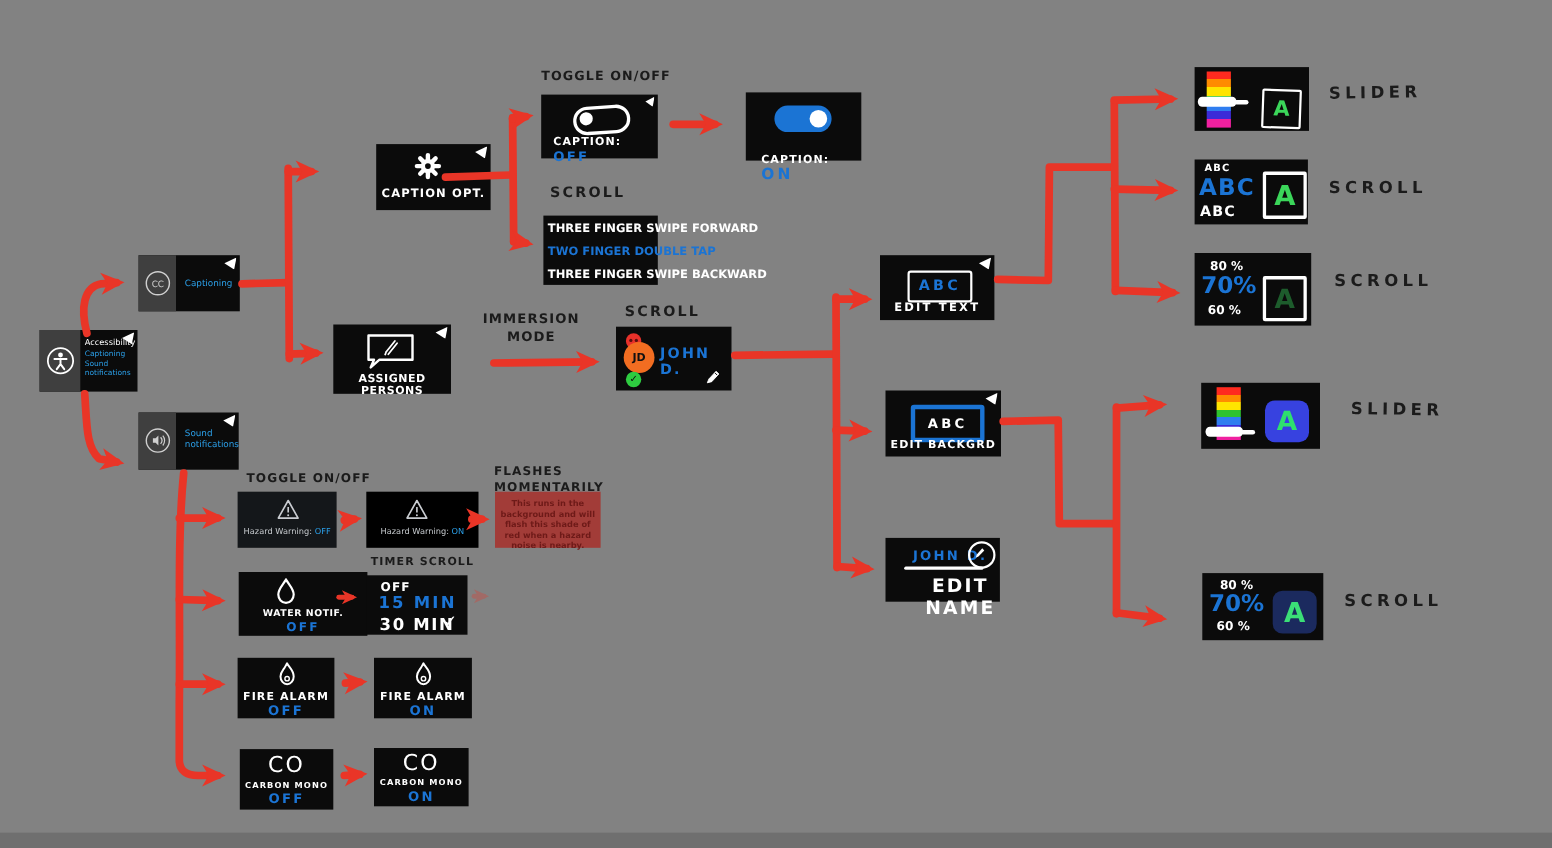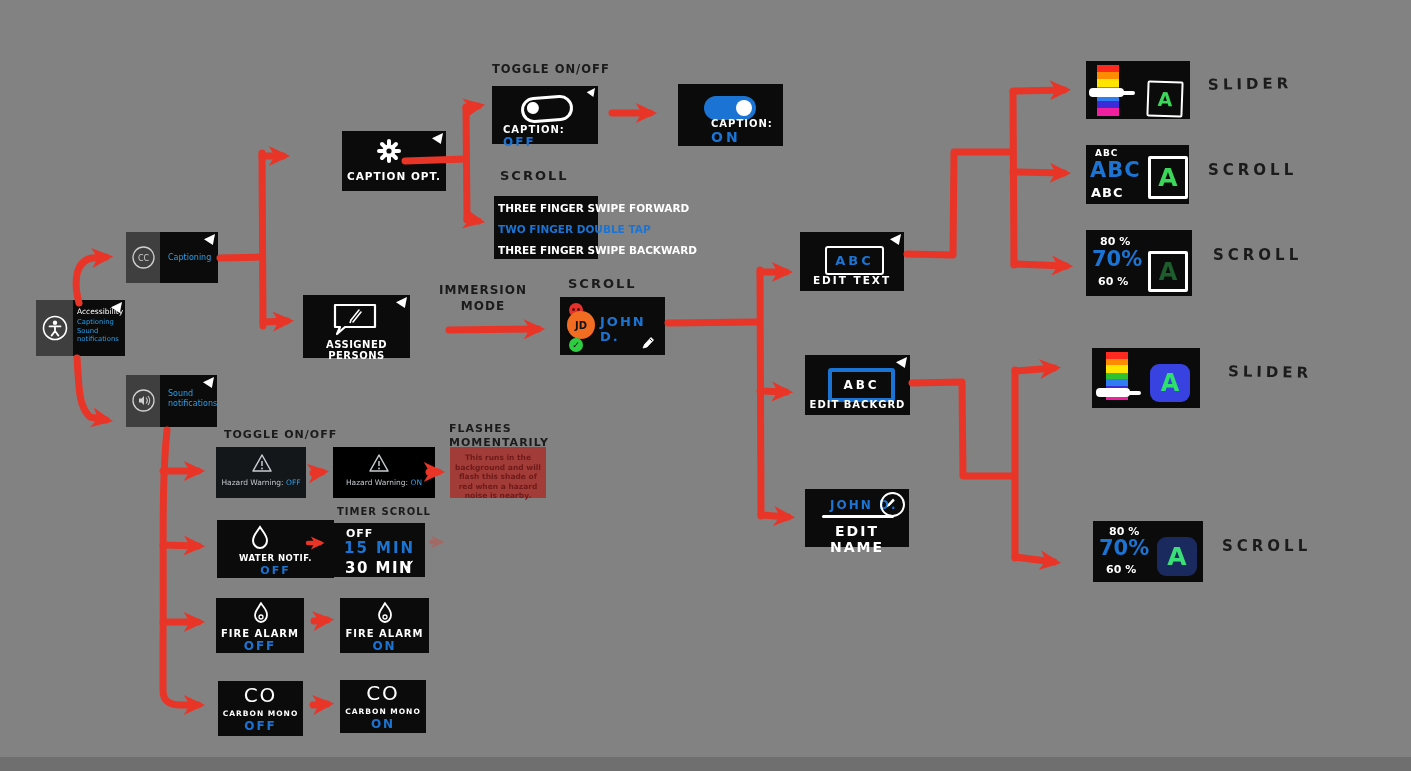--- a/index.html
+++ b/index.html
@@ -92,21 +92,21 @@
       <span>CAPTION:</span>
       <span class="blue" style="font-size:12px;letter-spacing:2px;">OFF</span>
     </div>
     <div class="curl" style="width:9px;height:9px;"></div>
   </div>
 
   <div class="tile" style="left:678px;top:84px;width:105px;height:62px;">
     <div class="abs" style="left:26px;top:12px;width:52px;height:24px;border-radius:999px;background:#1b74d4;">
       <div style="position:absolute;right:4px;top:4px;width:16px;height:16px;border-radius:50%;background:#fff;"></div>
     </div>
-    <div class="abs hw" style="left:14px;top:34px;font-size:10px;letter-spacing:1px;margin-left:19px;">
+    <div class="abs hw" style="left:14px;top:56px;font-size:10px;letter-spacing:1px;">
       <span>CAPTION:</span>
       <span class="blue" style="font-size:14px;letter-spacing:3px;">ON</span>
     </div>
   </div>
 
   <div class="hand-label" style="left:500px;top:168px;font-size:13px;letter-spacing:2px;">SCROLL</div>
 
   <div class="tile" style="left:494px;top:196px;width:104px;height:63px;"></div>
   <div class="abs" style="left:498px;top:198px;width:260px;font-size:10.5px;font-weight:700;line-height:21px;">
     <div class="nowrap" style="color:#fff;">THREE FINGER SWIPE FORWARD</div>
@@ -157,21 +157,21 @@
   </div>
 
   <div class="tile" style="left:805px;top:489px;width:104px;height:58px;">
     <div class="abs hw blue" style="left:25px;top:9px;font-size:12px;letter-spacing:2px;">JOHN D.</div>
     <div class="abs" style="left:17px;top:26px;width:72px;height:2.5px;background:#fff;border-radius:2px;"></div>
     <div class="abs" style="left:75px;top:3px;width:21px;height:21px;border:2px solid #fff;border-radius:50%;">
       <svg width="21" height="21" viewBox="0 0 21 21" style="position:absolute;left:-2px;top:-2px;">
         <path d="M7,15 L8,12 L13,6.5 L14.8,8.5 L9.5,14 Z" fill="#fff"></path>
       </svg>
     </div>
-    <div class="abs hw center" style="left:0;top:34px;width:100%;font-size:14px;letter-spacing:2px;">EDIT NAME</div>
+    <div class="abs hw center" style="left:16px;top:34px;width:100%;font-size:17px;letter-spacing:2px;">EDIT NAME</div>
   </div>
 
   <div class="tile" style="left:1086px;top:61px;width:104px;height:58px;">
     <div class="rainbow" style="left:11px;top:4px;width:22px;height:51px;"></div>
     <div class="handle" style="left:3px;top:27px;width:35px;height:9px;"></div>
     <div class="stem" style="left:36px;top:30px;width:13px;height:4px;"></div>
     <div class="abs letter-a" style="left:61px;top:20px;width:32px;height:32px;border:2.5px solid #fff;border-radius:2px;color:#3bd65a;font-size:19px;transform:rotate(2deg);">A</div>
   </div>
   <div class="hand-label" style="left:1208px;top:75px;font-size:15px;letter-spacing:4px;transform:rotate(-1deg);">SLIDER</div>
 

